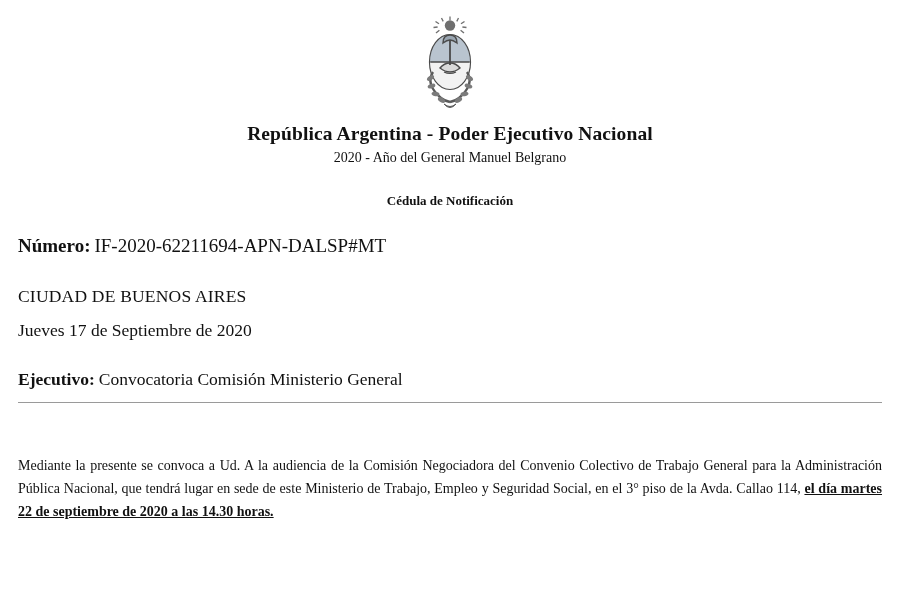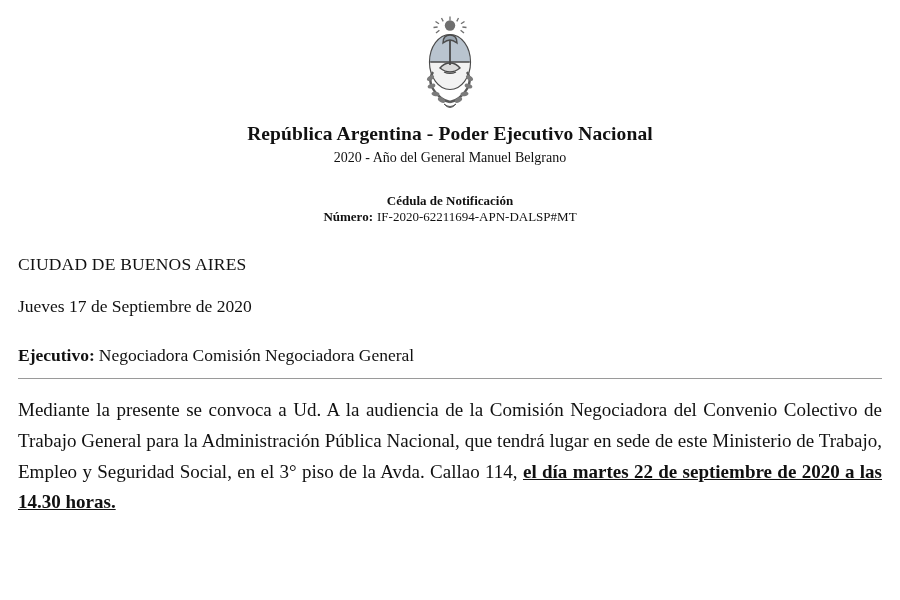--- a/index.html
+++ b/index.html
@@ -56,43 +56,44 @@
   }
   .doc-kind {
     font-size: 13px;
     font-weight: bold;
     margin-top: 24px;
     text-align: center;
   }
 
   
   .number-line {
-    font-size: 13px;
-    text-align: center;
+    margin-top: 26px;
+    font-size: 19px;
+    text-align: left;
   }
   .number-line .lbl {
     font-weight: bold;
   }
   .number-line .val {
     font-weight: normal;
     margin-left: 4px;
   }
 
   
   .place-date {
     margin-top: 26px;
     text-align: left;
     font-size: 17.5px;
     line-height: 1.5;
   }
   .place {
     letter-spacing: 0.2px;
   }
   .date {
-    margin-top: 16px;
+    margin-top: 8px;
   }
 
   
   .reference-line {
     margin-top: 26px;
     font-size: 17.5px;
   }
   .reference-line .lbl {
     font-weight: bold;
   }
@@ -102,22 +103,22 @@
 
   .divider {
     margin-top: 12px;
     border: 0;
     border-top: 1px solid #9a9a9a;
     height: 0;
   }
 
   
   .body-text {
-    margin-top: 16px;
-    font-size: 19px;
+    margin-top: 52px;
+    font-size: 14px;
     line-height: 1.62;
     text-align: justify;
     text-justify: inter-word;
   }
   .body-text .emph {
     font-weight: bold;
     text-decoration: underline;
   }
 </style>
 </head>
@@ -182,21 +183,21 @@
   <div class="number-line">
     <span class="lbl">Número:</span><span class="val">IF-2020-62211694-APN-DALSP#MT</span>
   </div>
 
   <div class="place-date">
     <div class="place">CIUDAD DE BUENOS AIRES</div>
     <div class="date">Jueves 17 de Septiembre de 2020</div>
   </div>
 
   <div class="reference-line">
-    <span class="lbl">Ejecutivo:</span><span class="val">Negociadora Comisión Negociadora General</span>
+    <span class="lbl">Ejecutivo:</span><span class="val">Convocatoria Comisión Ministerio General</span>
   </div>
 
   <hr class="divider">
 
   <div class="body-text">
     <span>Mediante la presente se convoca a Ud. A la audiencia de la Comisión Negociadora del Convenio Colectivo de Trabajo General para la Administración Pública Nacional, que tendrá lugar en sede de este Ministerio de Trabajo, Empleo y Seguridad Social, en el 3° piso de la Avda. Callao 114, </span><span class="emph">el día martes 22 de septiembre de 2020 a las 14.30 horas.</span>
   </div>
 
 </div>
 

